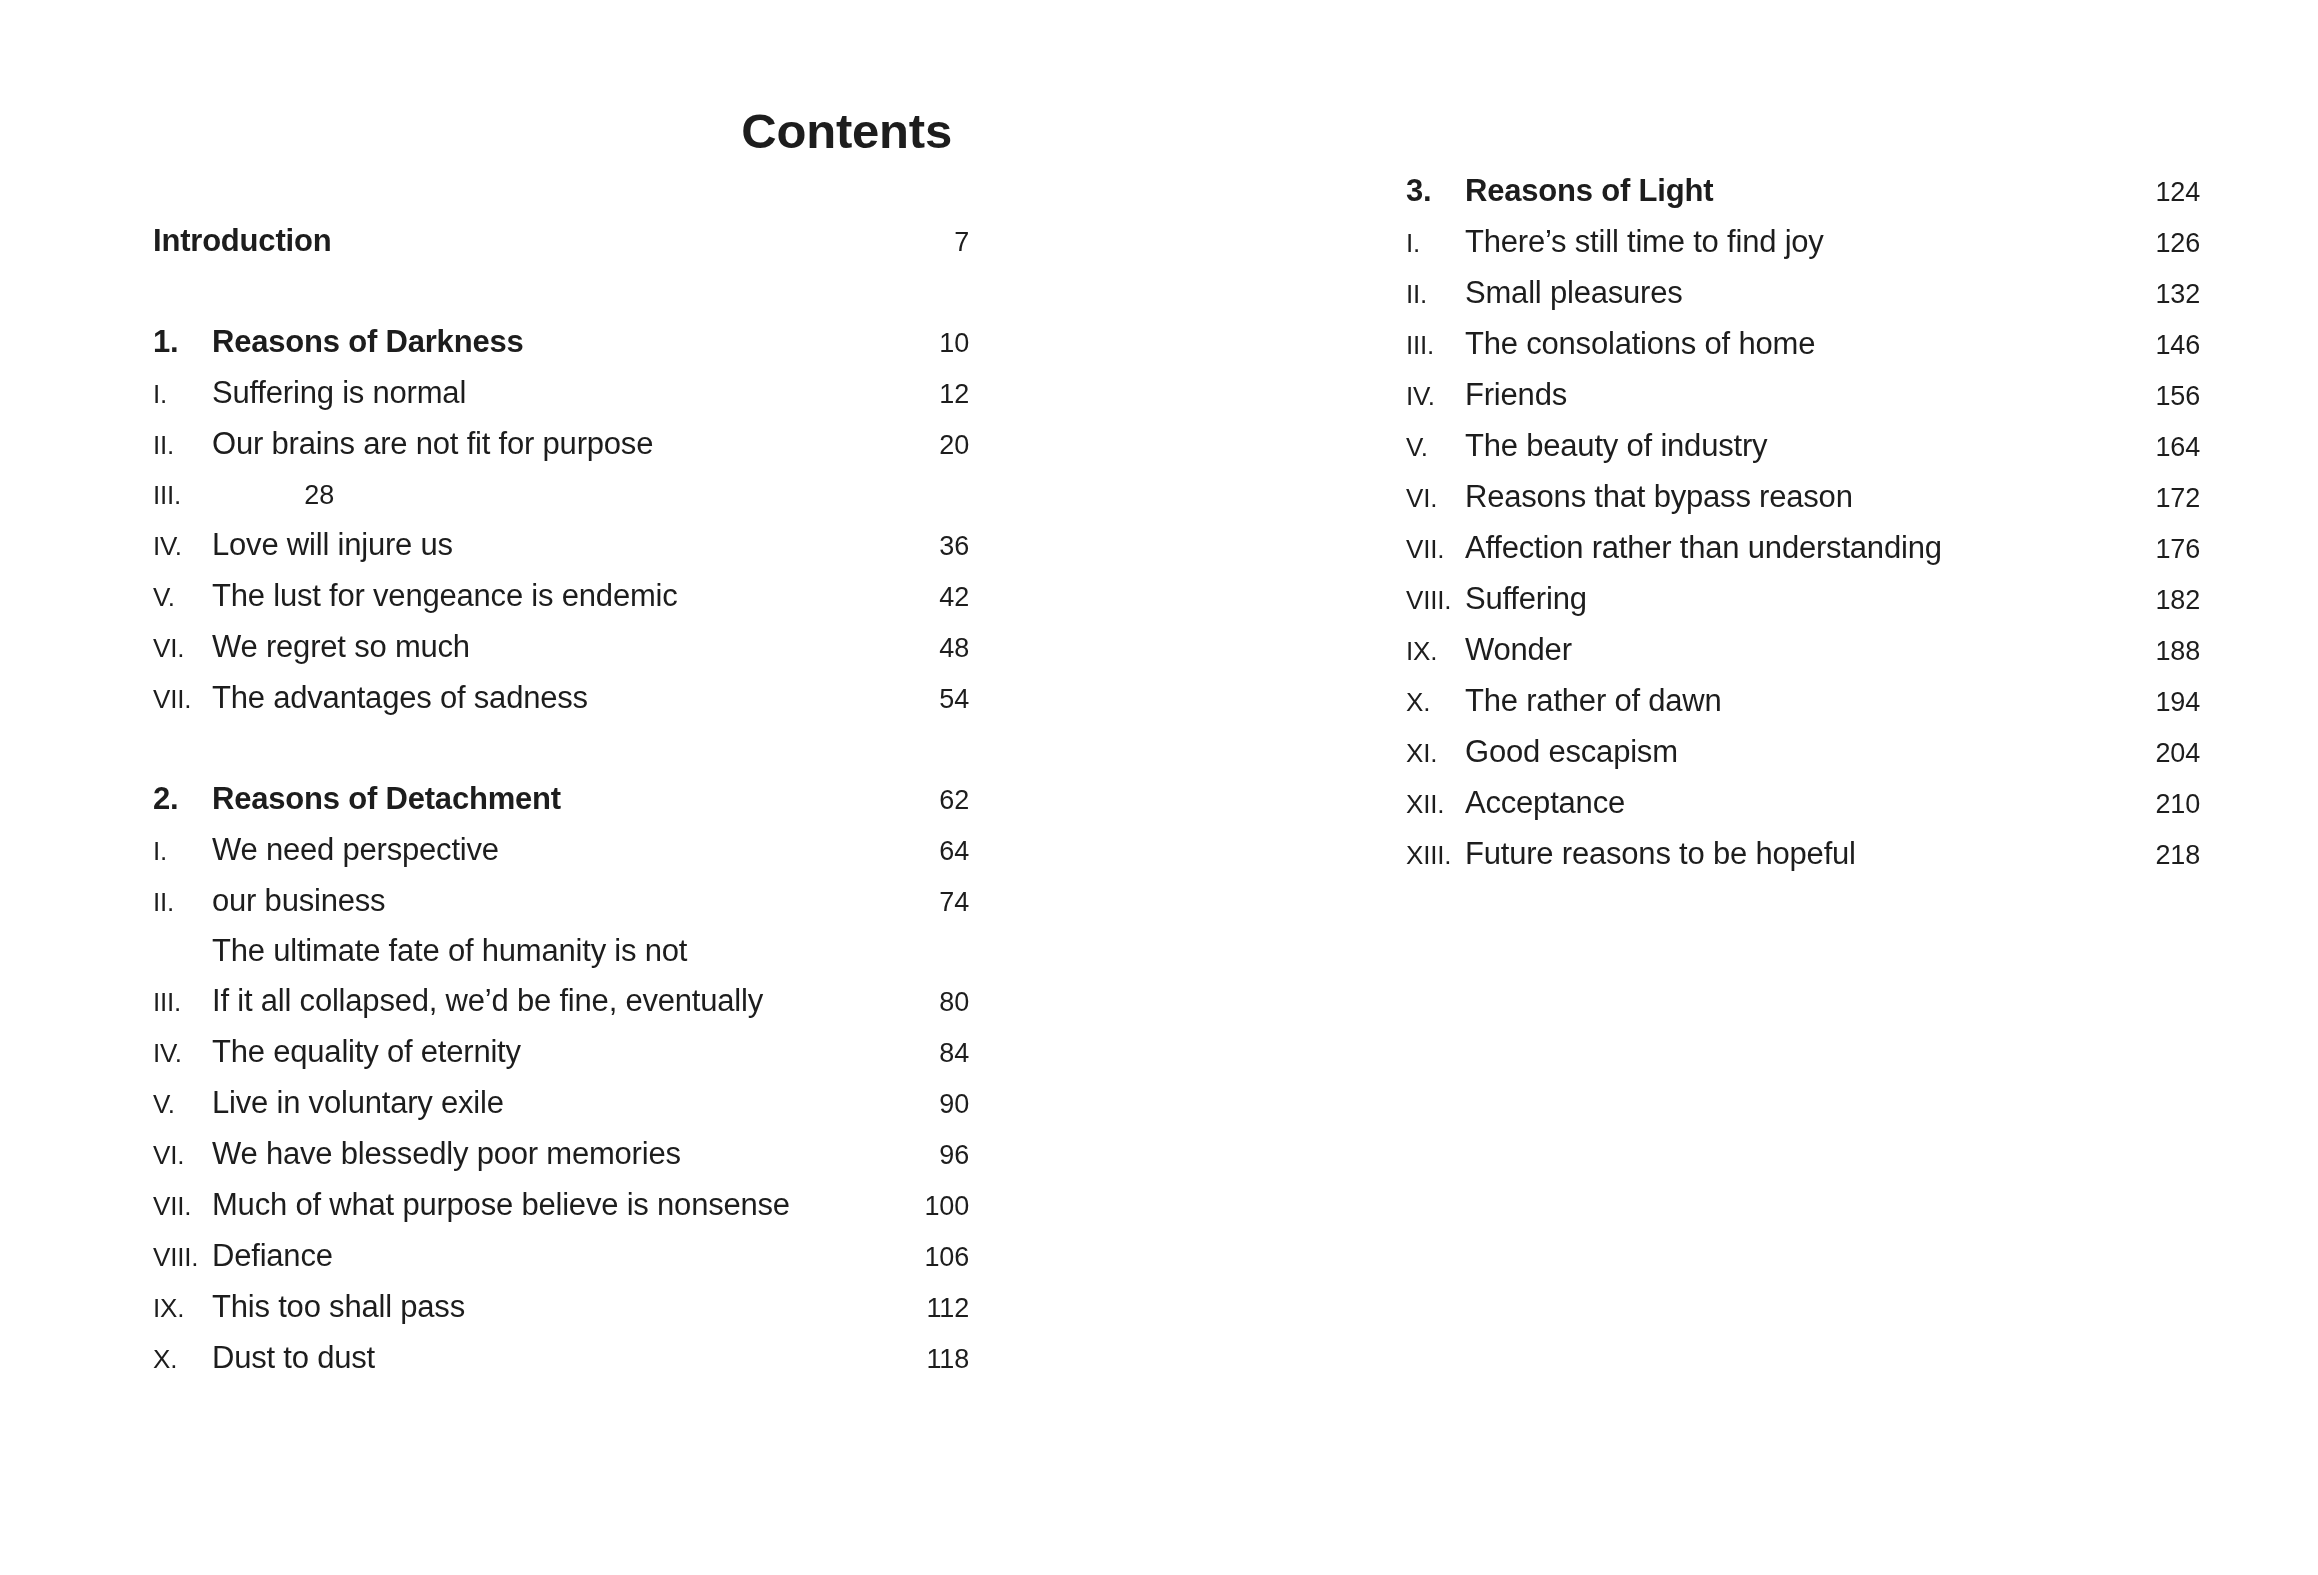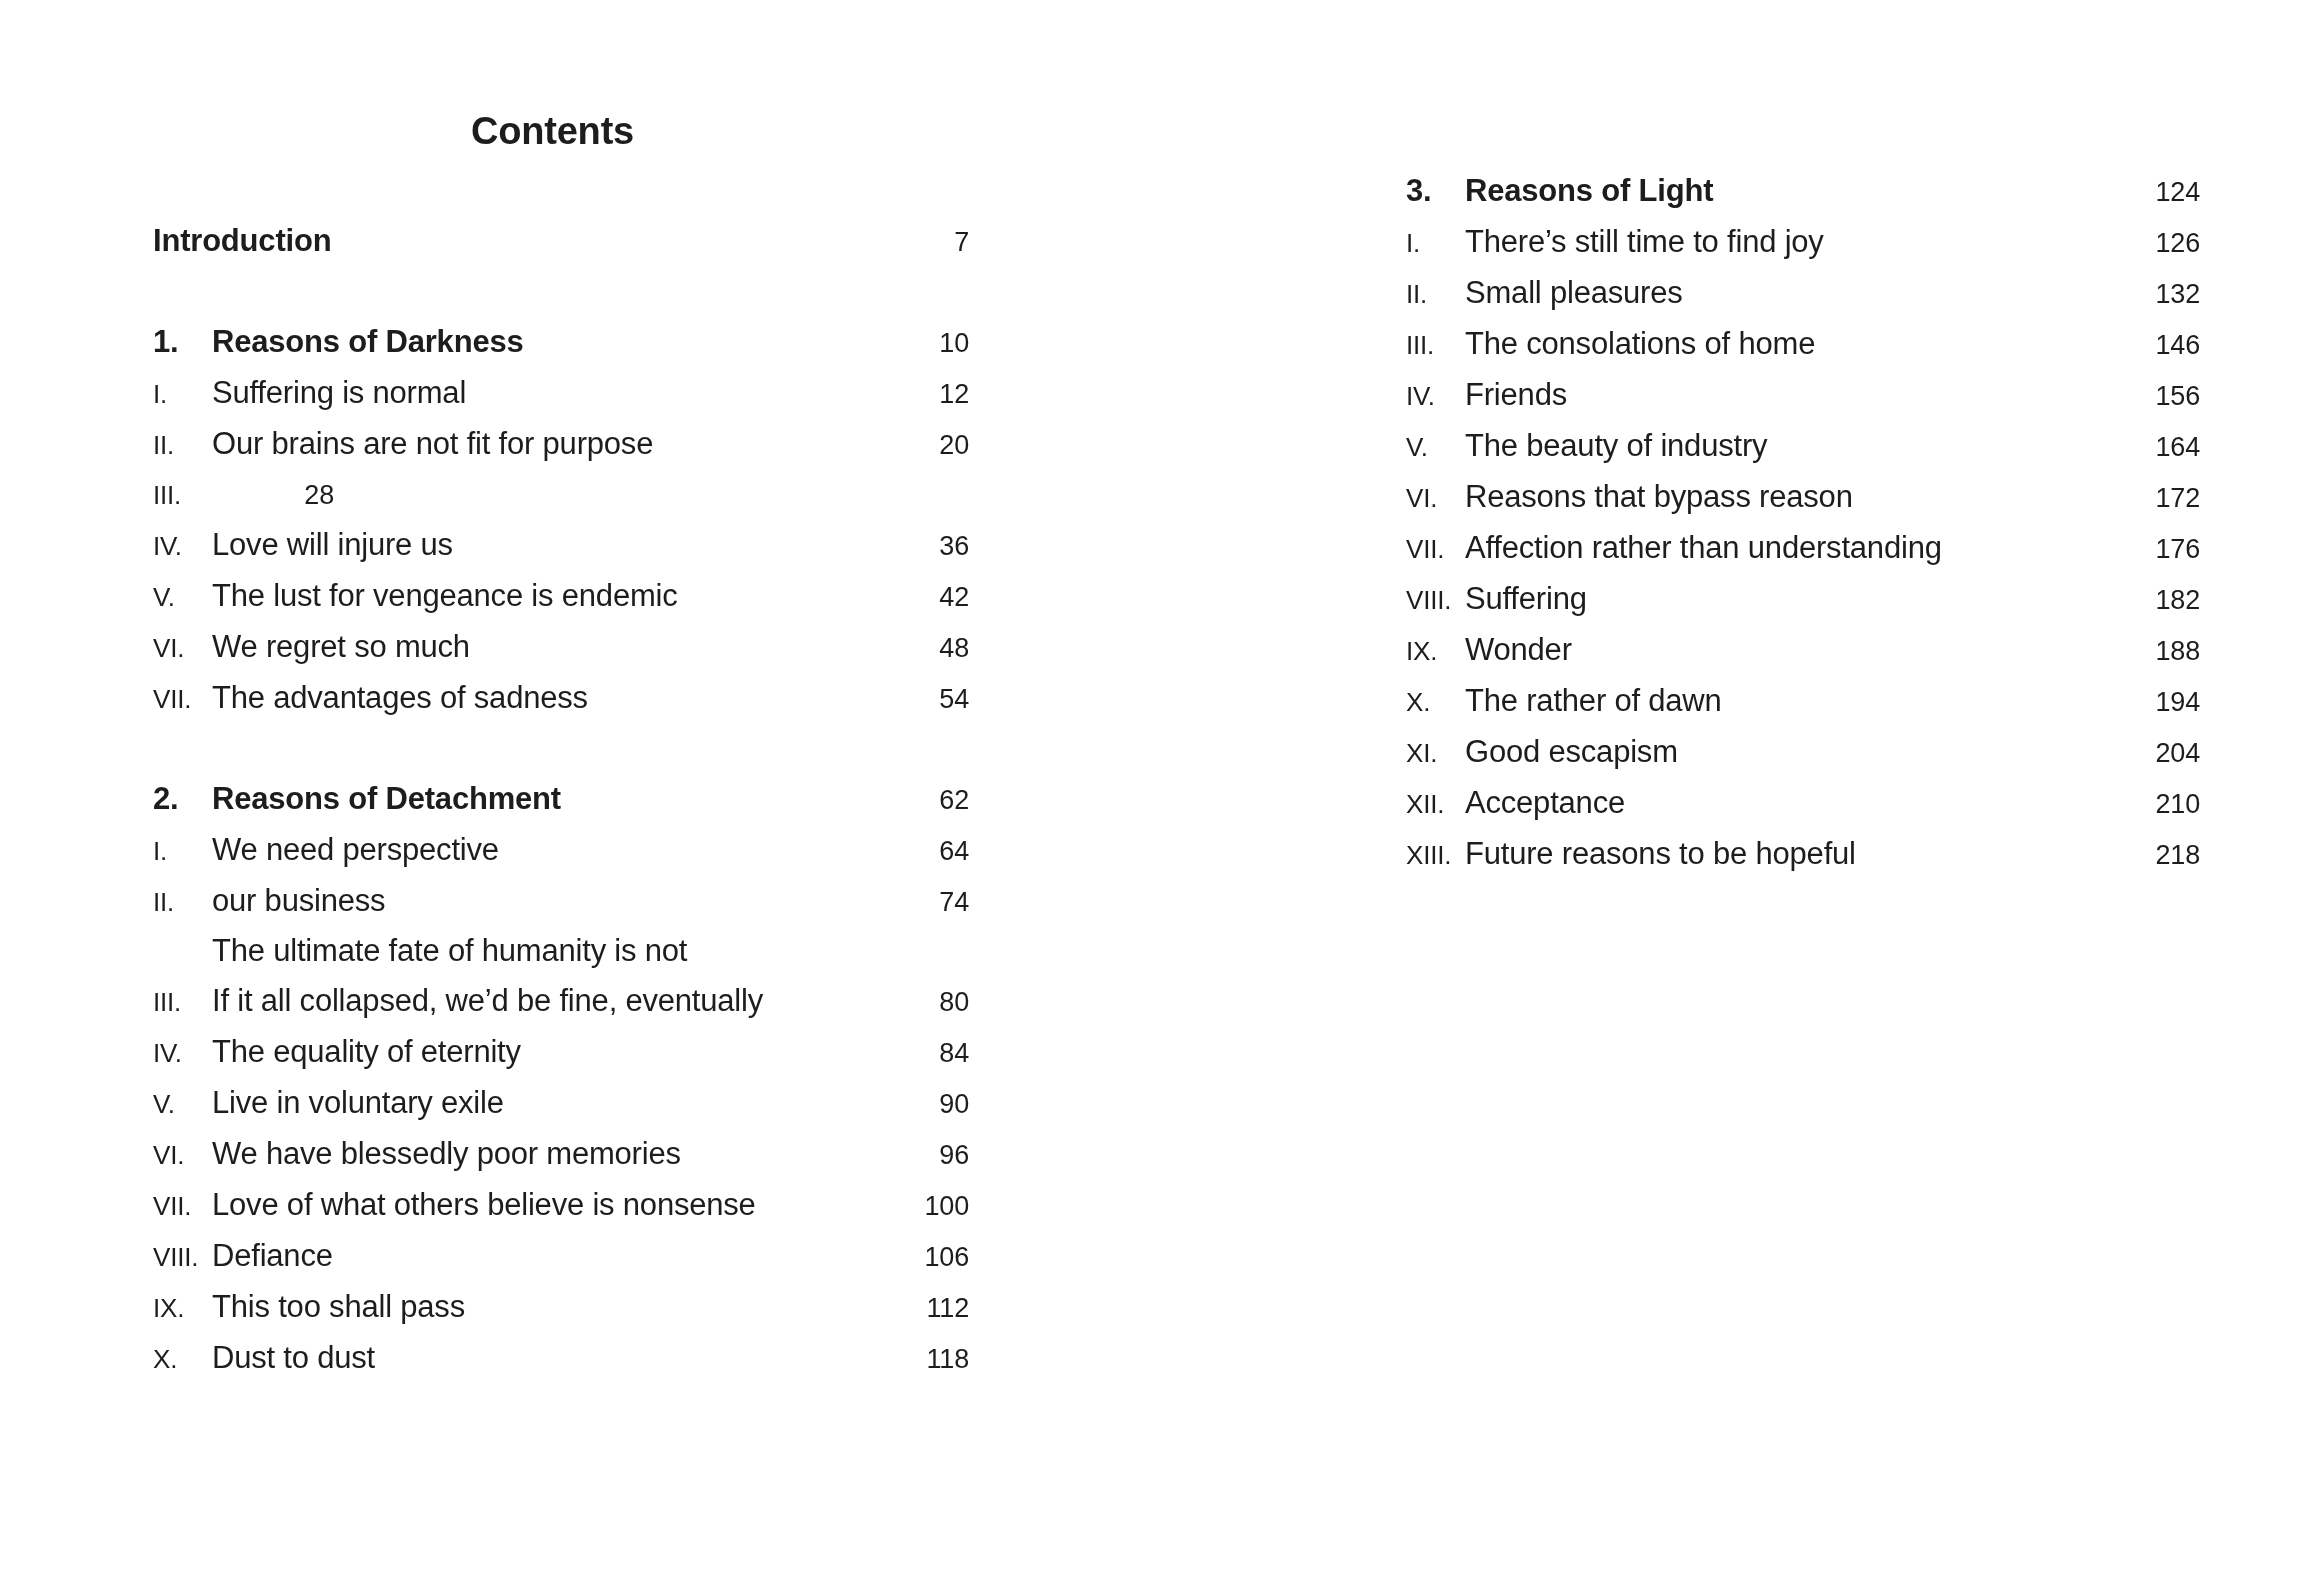--- a/index.html
+++ b/index.html
@@ -15,22 +15,22 @@
     color: #1d1d1d;
     font-family: "Liberation Sans", "DejaVu Sans", sans-serif;
     letter-spacing: -0.2px;
     overflow: hidden;
   }
   .toc-title {
     position: absolute;
     left: 153px;
     top: 106px;
     width: 799px;
-    text-align: center;
-    font-size: 38px;
+    text-align: right;
+    font-size: 49px;
     font-weight: 700;
     line-height: 50px;
   }
   .col {
     position: absolute;
     display: block;
   }
   .col-left {
     left: 153px;
     top: 216px;
@@ -164,21 +164,21 @@
       <span class="ttl">Live in voluntary exile</span>
       <span class="pg">90</span>
     </div>
     <div class="row">
       <span class="num roman">VI.</span>
       <span class="ttl">We have blessedly poor memories</span>
       <span class="pg">96</span>
     </div>
     <div class="row">
       <span class="num roman">VII.</span>
-      <span class="ttl">Love of what others believe is nonsense</span>
+      <span class="ttl">Much of what purpose believe is nonsense</span>
       <span class="pg">100</span>
     </div>
     <div class="row">
       <span class="num roman">VIII.</span>
       <span class="ttl">Defiance</span>
       <span class="pg">106</span>
     </div>
     <div class="row">
       <span class="num roman">IX.</span>
       <span class="ttl">This too shall pass</span>

